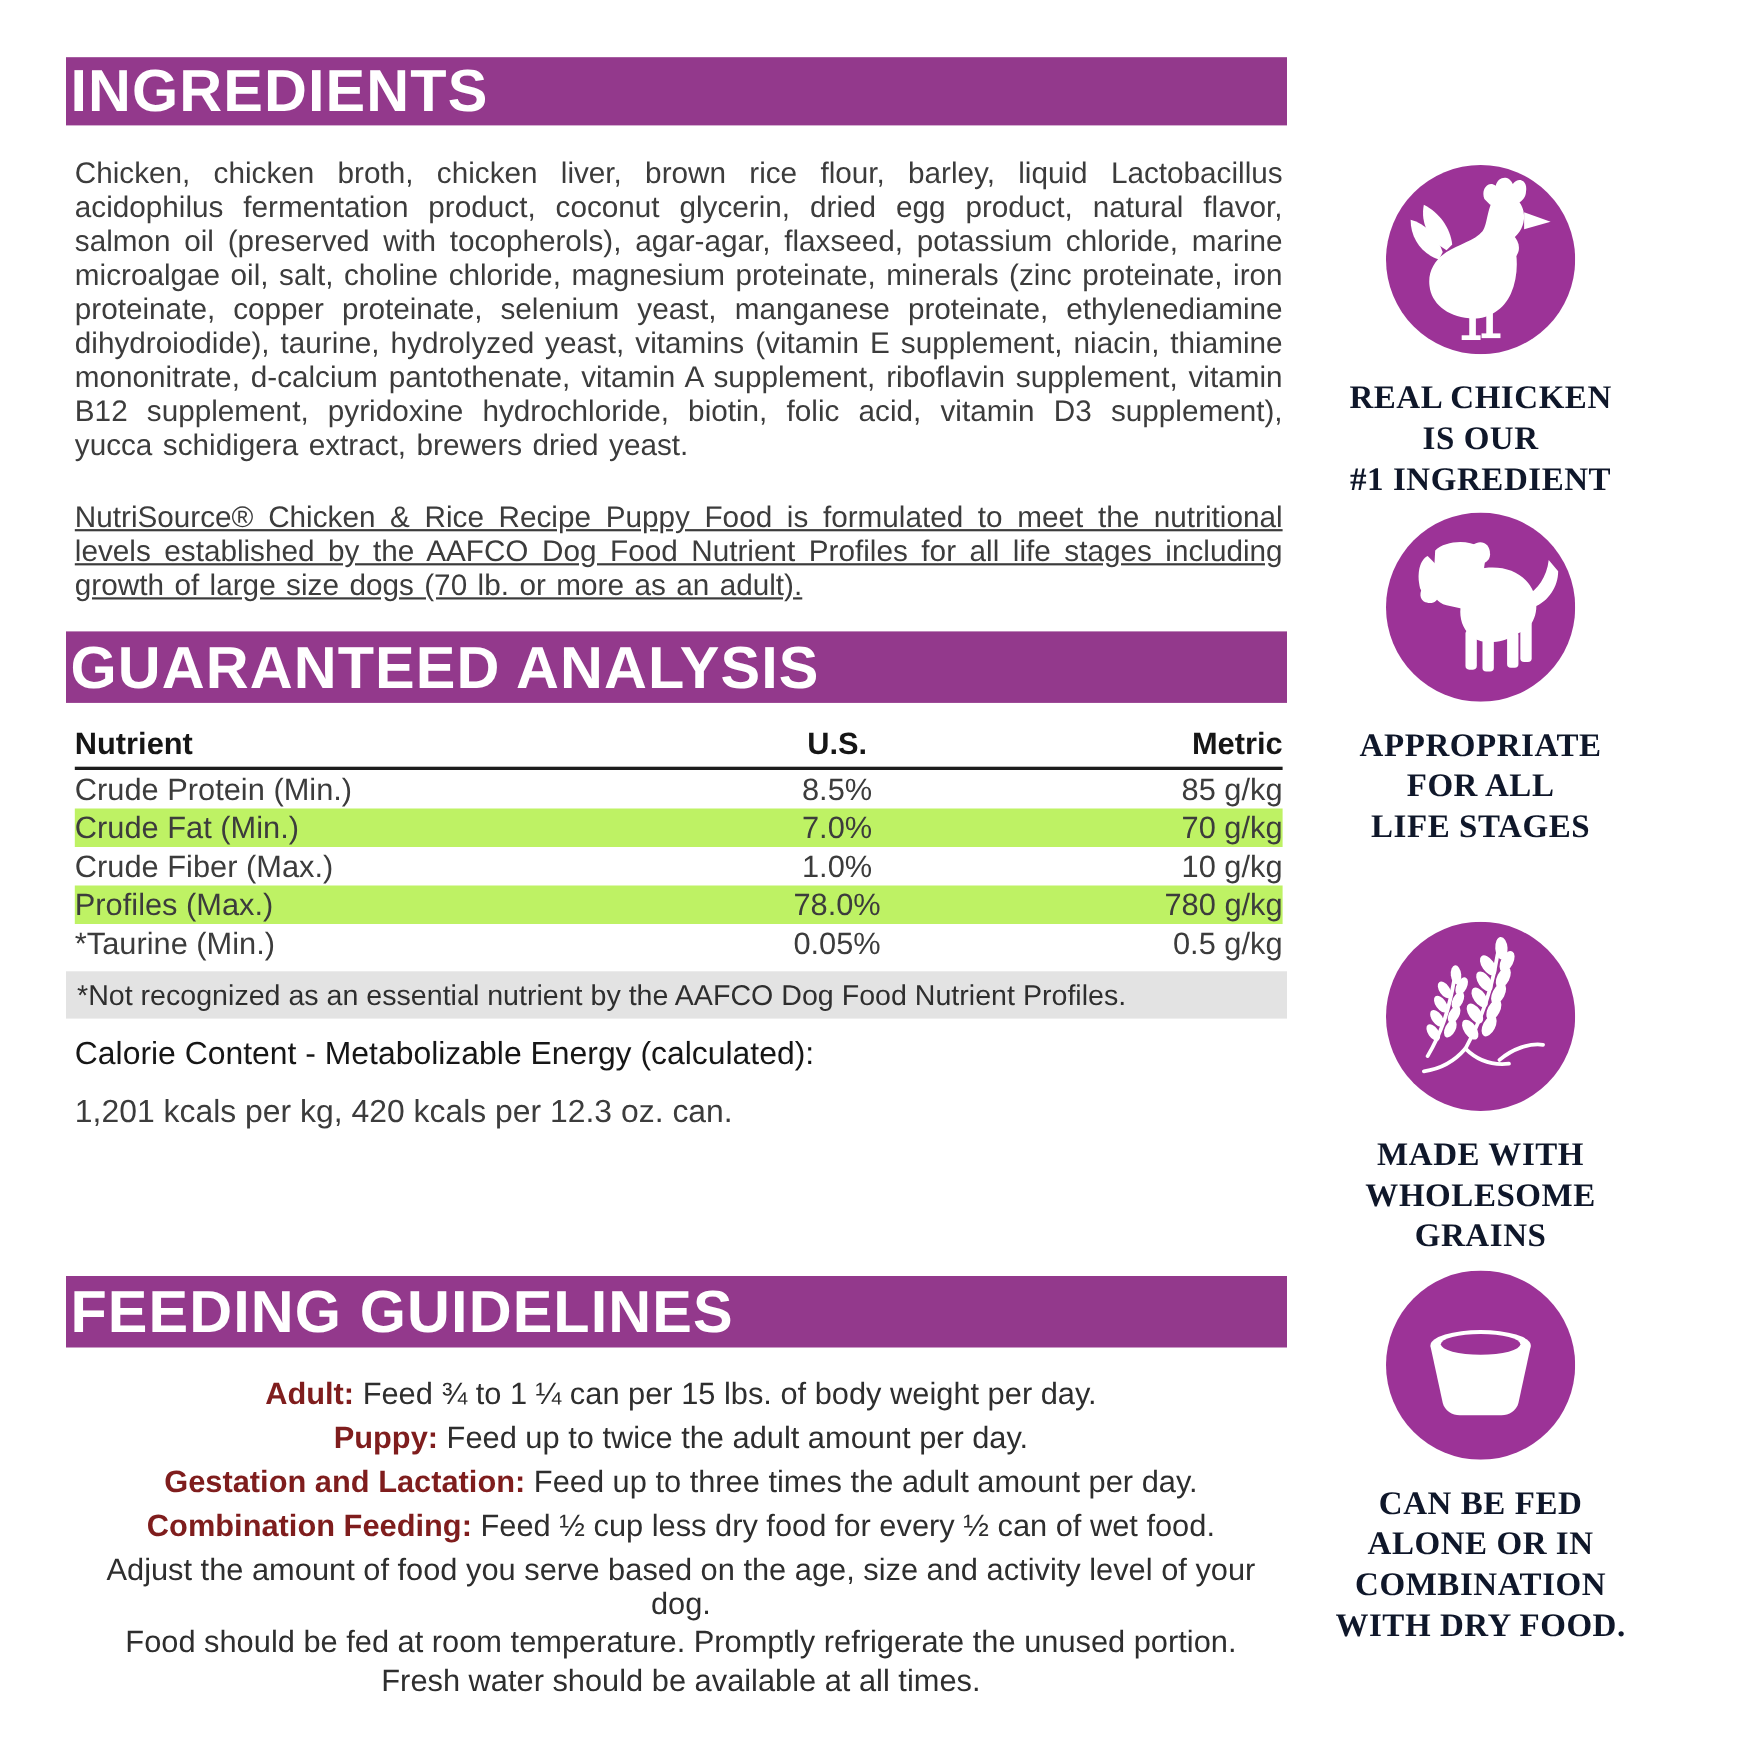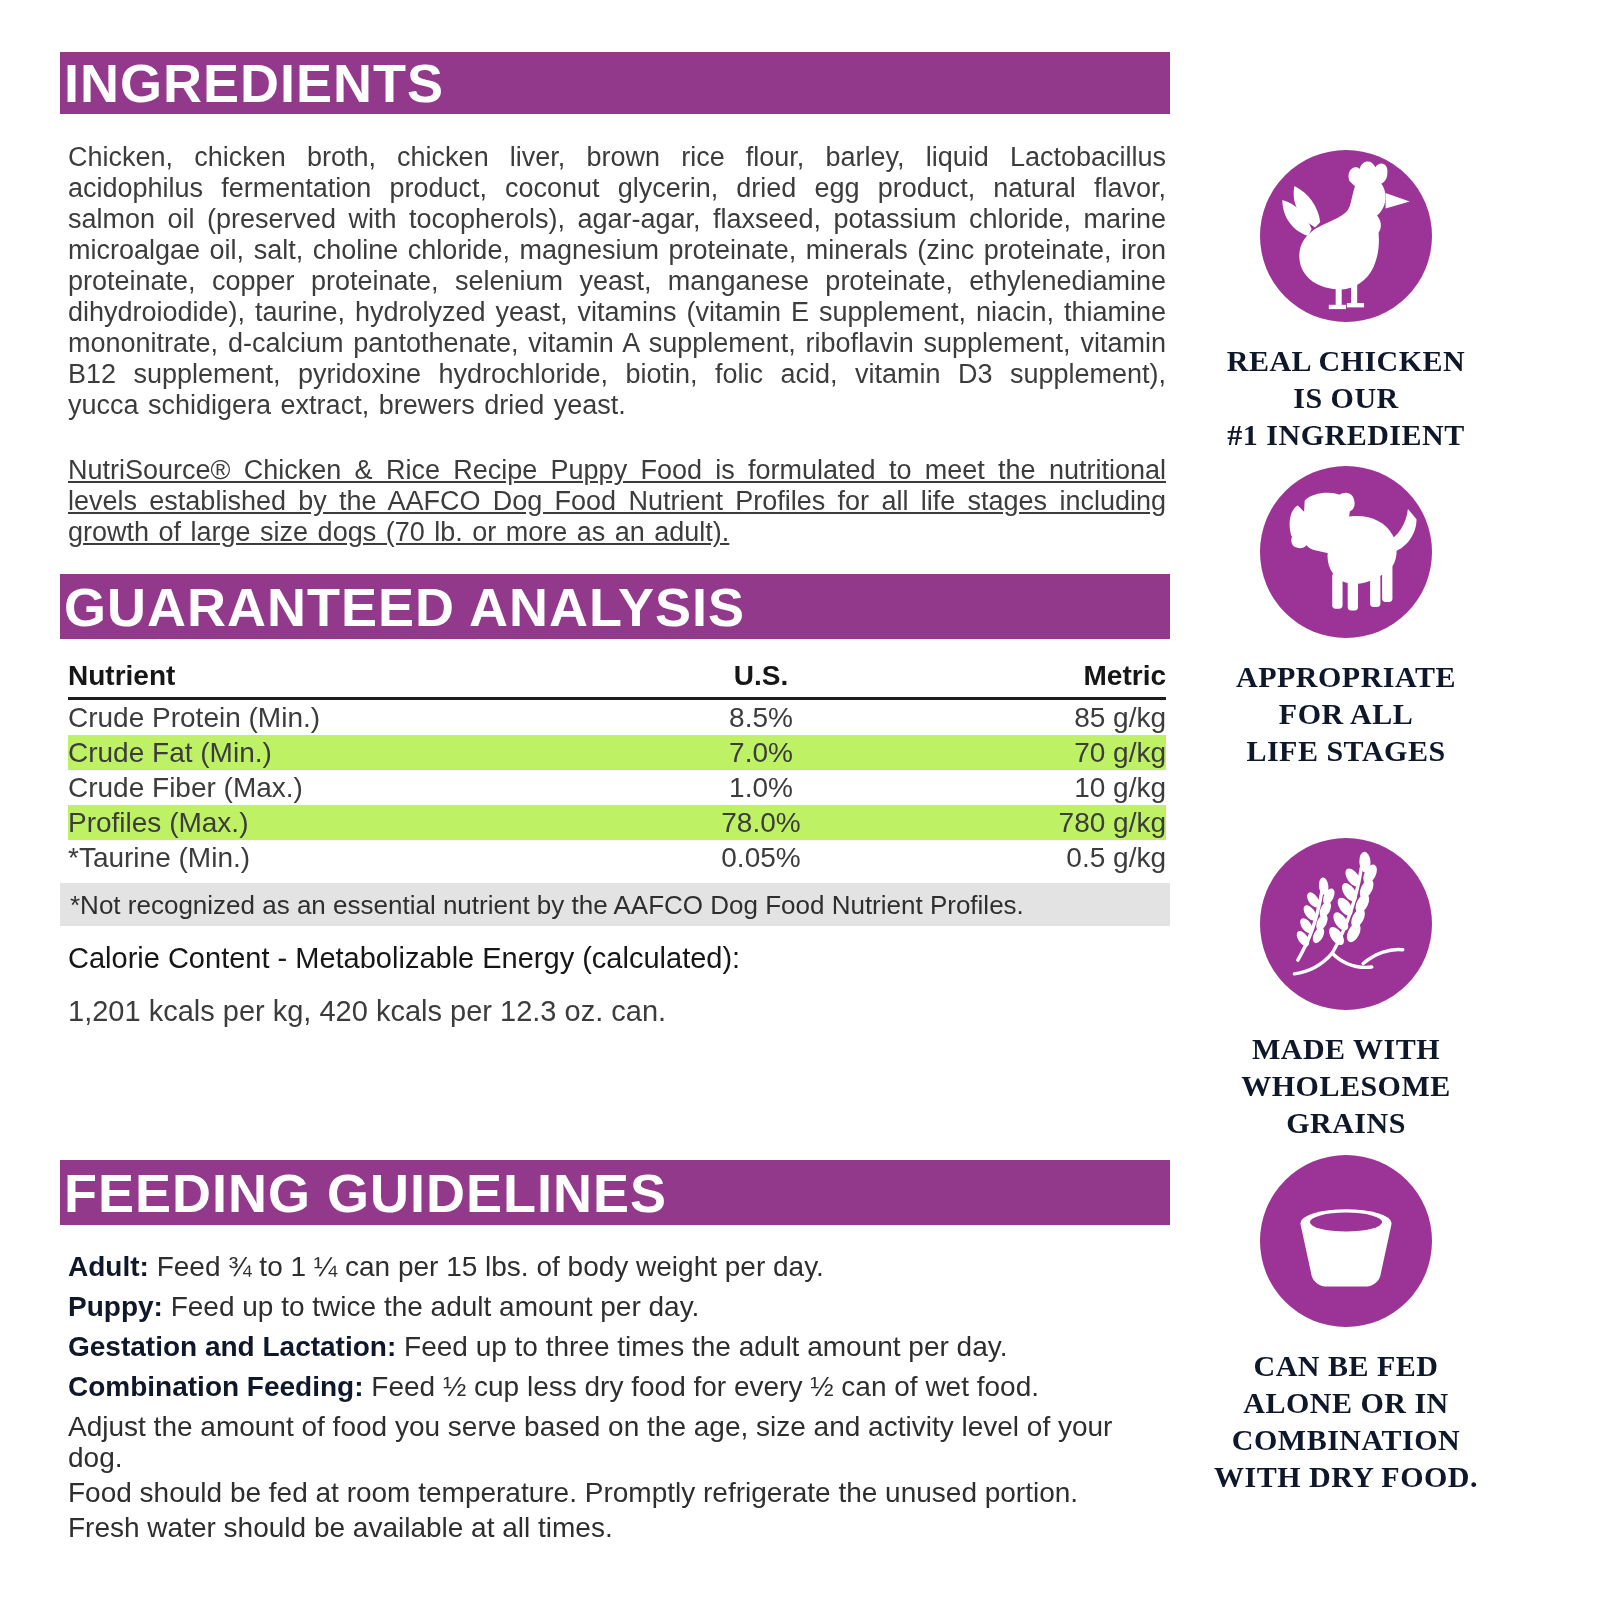--- a/index.html
+++ b/index.html
@@ -5,21 +5,21 @@
   html,body{margin:0;padding:0;}
   body{
     width:1600px;height:1600px;background:#ffffff;position:relative;overflow:hidden;
     font-family:"Liberation Sans", sans-serif;color:#3c3c3c;
     -webkit-font-smoothing:antialiased;
   }
   .main{position:absolute;left:60px;top:52px;width:1110px;}
   .sec{position:absolute;left:0;width:1110px;}
   .sec-ingredients{top:0;}
   .sec-analysis{top:522px;}
-  .sec-feeding{top:1108px;}
+  .sec-feeding{top:1108px;text-align:center;}
 
   .bar{
     background:#93398C;color:#ffffff;height:62px;display:flex;align-items:center;
     font-weight:800;font-size:54px;letter-spacing:1px;padding-left:4px;box-sizing:border-box;
   }
   .sec-analysis .bar,.sec-feeding .bar{height:65px;}
 
   .para{
     font-size:27px;line-height:31px;text-align:justify;color:#3c3c3c;
     margin:28px 4px 0 8px;word-spacing:2px;
@@ -38,21 +38,21 @@
     background:#E3E3E3;margin:8px 0 0 0;width:1110px;box-sizing:border-box;
     padding:7px 8px 5px 10px;font-size:26px;color:#2e2e2e;
   }
   .cal-head{font-weight:400;color:#161616;font-size:29px;margin:16px 0 0 8px;}
   .cal-val{font-size:29px;margin:20px 0 0 8px;color:#3c3c3c;}
 
   
   .feedlines{margin:26px 0 0 8px;font-size:28px;color:#2e2e2e;}
   .fline{line-height:31px;margin-bottom:9px;}
   .fline.plain{margin-bottom:4px;}
-  .fline strong{color:#0f172a;}
+  .fline strong{color:#7f1d1d;}
 
   
   .badge{position:absolute;left:1198px;width:296px;text-align:center;}
   .badge-icon{display:inline-block;width:172px;height:172px;}
   .badge-label{
     margin-top:16px;font-weight:700;font-size:30px;line-height:37px;
     letter-spacing:0.5px;color:#0f172a;white-space:pre-line;font-family:Liberation Serif, serif;
   }
   .badge-1{top:150px;}
   .badge-2{top:466px;}

